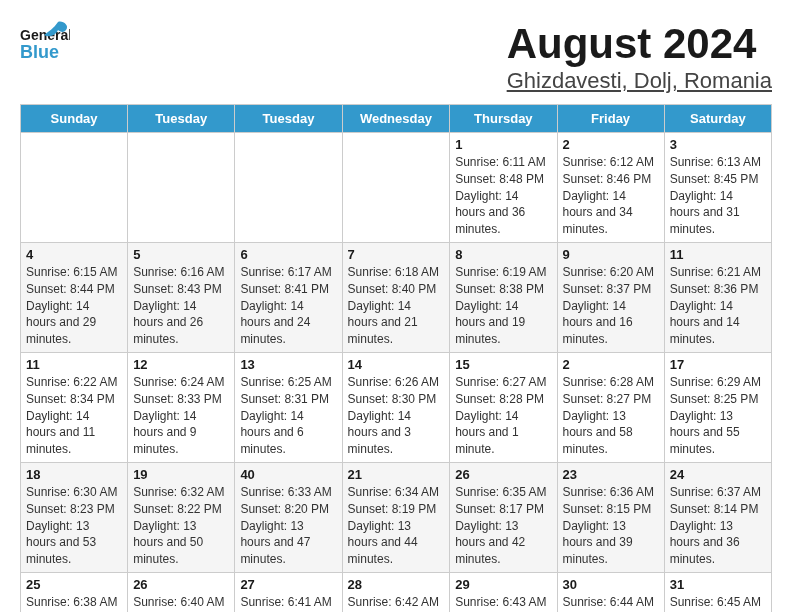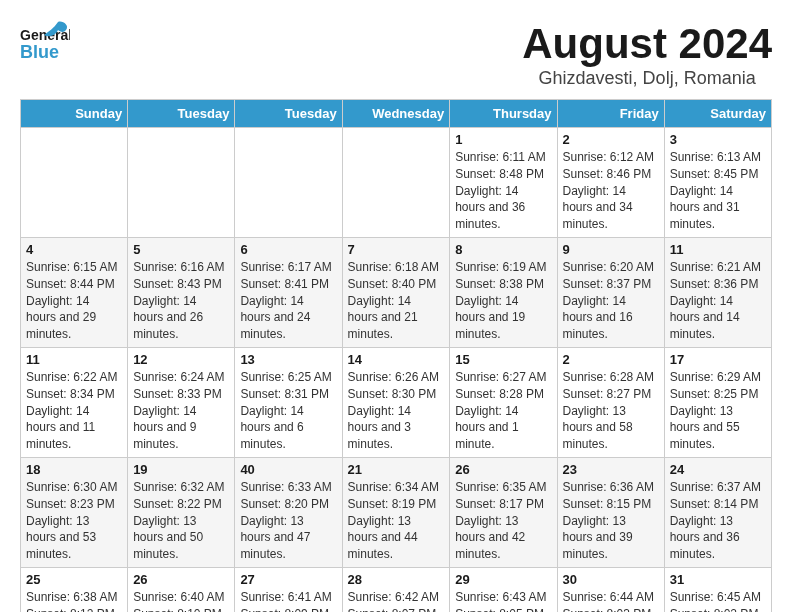--- a/index.html
+++ b/index.html
@@ -15,40 +15,41 @@
       justify-content: space-between;
       align-items: flex-start;
       margin-bottom: 10px;
     }
     .logo {
       display: flex;
       flex-direction: column;
       align-items: flex-start;
     }
     .title-block {
-      text-align: center;
+      text-align: left;
     }
     .month-title {
       font-size: 42px;
       font-weight: bold;
       color: #1a1a1a;
     }
     .location {
-      font-size: 18px;
+      font-size: 22px;
       color: #444;
+      text-decoration: underline;
     }
     .calendar {
       width: 100%;
       border-collapse: collapse;
       font-size: 11px;
     }
     .calendar th {
       background-color: #3399cc;
       color: #fff;
-      text-align: right;
+      text-align: center;
       padding: 6px 5px;
       font-size: 13px;
       font-weight: bold;
       border: 1px solid #ccc;
     }
     .calendar td {
       border: 1px solid #ccc;
       vertical-align: top;
       padding: 4px 5px;
       width: 108px;

